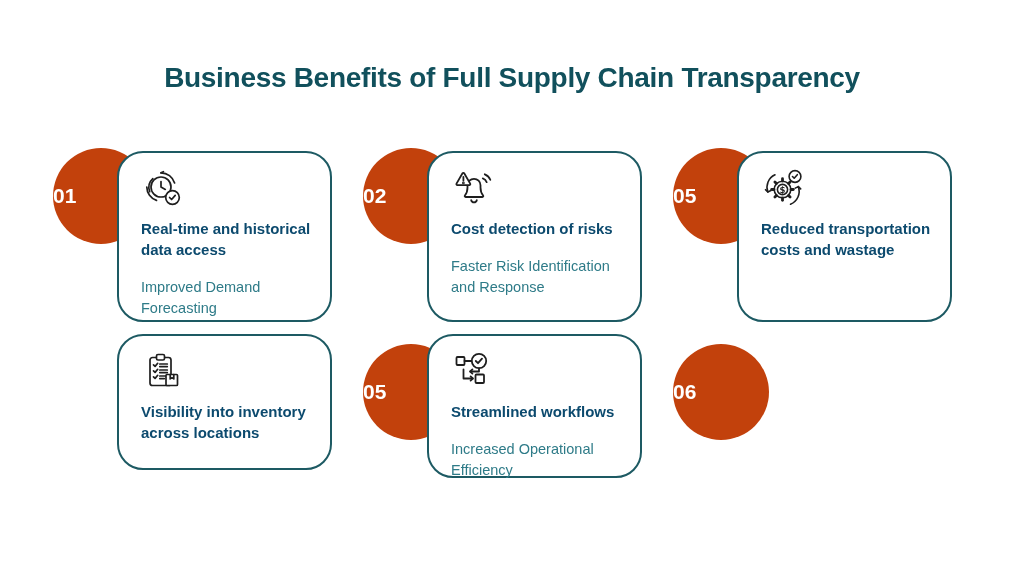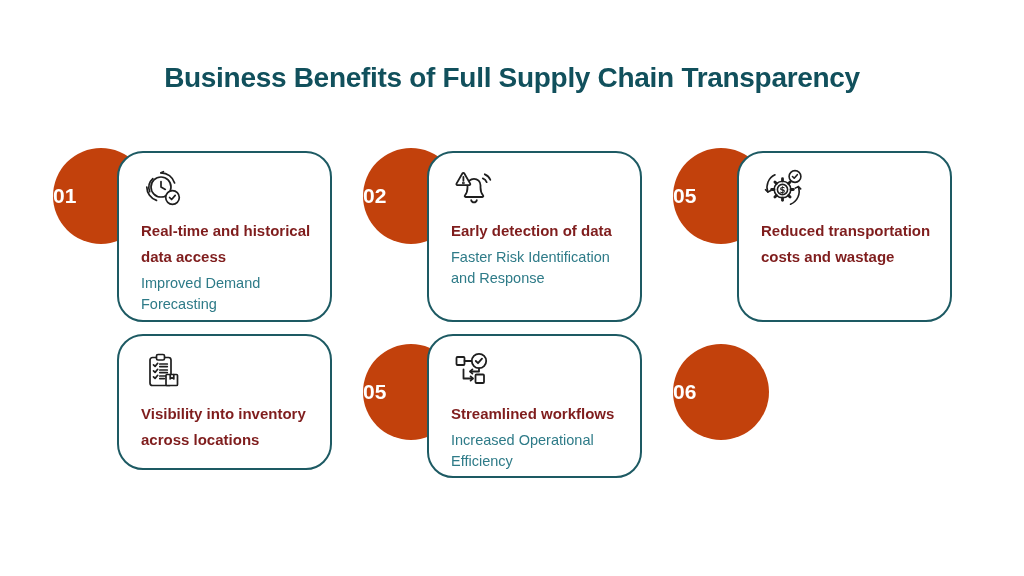--- a/index.html
+++ b/index.html
@@ -18,22 +18,22 @@
     padding-right:24px;box-sizing:border-box;
     font-size:21px;font-weight:700;z-index:2;
   }
   .card{
     position:absolute;width:215px;height:171px;background:#ffffff;
     border:2px solid #1D5A63;border-radius:26px;box-sizing:border-box;
     padding:14px 10px 0 22px;z-index:3;
   }
   .card-icon{width:44px;height:44px;margin-bottom:7px;}
   .card-icon svg{display:block;}
-  .card-title{font-size:15px;font-weight:700;color:#7f1d1d;line-height:26px;}
-  .card-subtitle{font-size:14.5px;font-weight:400;color:#2E7B88;line-height:21px;margin-top:3px;}
+  .card-title{font-size:15px;font-weight:700;color:#0c4a6e;line-height:21px;}
+  .card-subtitle{font-size:14.5px;font-weight:400;color:#2E7B88;line-height:21px;margin-top:17px;}
 </style>
 </head>
 <body>
 
 <div class="canvas">
 
   <h1 class="main-title">Business Benefits of Full Supply Chain Transparency</h1>
 
   <div class="num-circle" style="left:53px;top:148px">
       <span>01</span>
@@ -73,21 +73,21 @@
       <svg width="44" height="44" viewBox="0 0 44 44" fill="none" stroke="#1E1E1E" stroke-width="1.8" stroke-linecap="round" stroke-linejoin="round">
         <path d="M16.5 20.5c0 5-1.3 6.5-2.6 8-.5.6-.1 1.5.7 1.5h16.8c.8 0 1.2-.9.7-1.5-1.3-1.5-2.6-3-2.6-8v-2.2a6.5 6.5 0 0 0-13 0z"></path>
         <path d="M20.2 33.2a2.9 2.9 0 0 0 5.6 0"></path>
         <path d="M13.2 6.3l6 10.3a1 1 0 0 1-.9 1.5H6.4a1 1 0 0 1-.9-1.5l6-10.3a1 1 0 0 1 1.7 0z" fill="#ffffff"></path>
         <path d="M12.4 9.8v3.8"></path>
         <circle cx="12.4" cy="15.9" r="0.45" fill="#1E1E1E"></circle>
         <path d="M31.8 11.3a6 6 0 0 1 3.9 3.9"></path>
         <path d="M33.8 7.3a9.6 9.6 0 0 1 5.5 5.5"></path>
       </svg>
     </div>
-    <div class="card-title">Early detection of data</div>
+    <div class="card-title">Cost detection of risks</div>
     <div class="card-subtitle">Faster Risk Identification and Response</div>
   </div>
 
   <div class="card" style="left:737px;top:151px">
     <div class="card-icon">
       <svg width="44" height="44" viewBox="0 0 44 44" fill="none" stroke="#1E1E1E" stroke-width="1.6" stroke-linecap="round" stroke-linejoin="round">
         <path d="M14 7.8A13.8 13.8 0 0 0 6.8 25"></path>
         <path d="M4.5 22.7l2.3 2.3 3.1-1.5"></path>
         <path d="M29.5 37.2A13.8 13.8 0 0 0 37.3 19.6"></path>
         <path d="M39.7 21.9l-2.4-2.3-3.1 1.5"></path>

